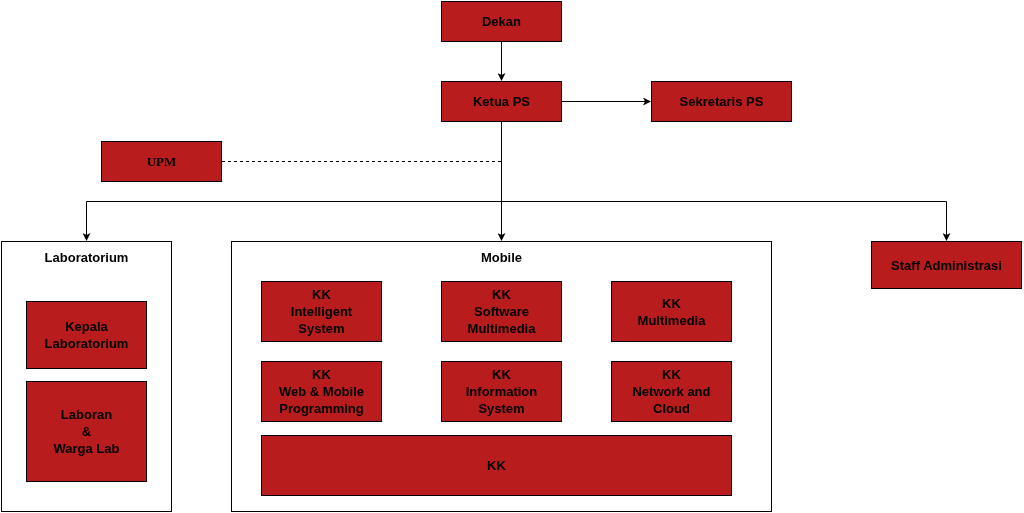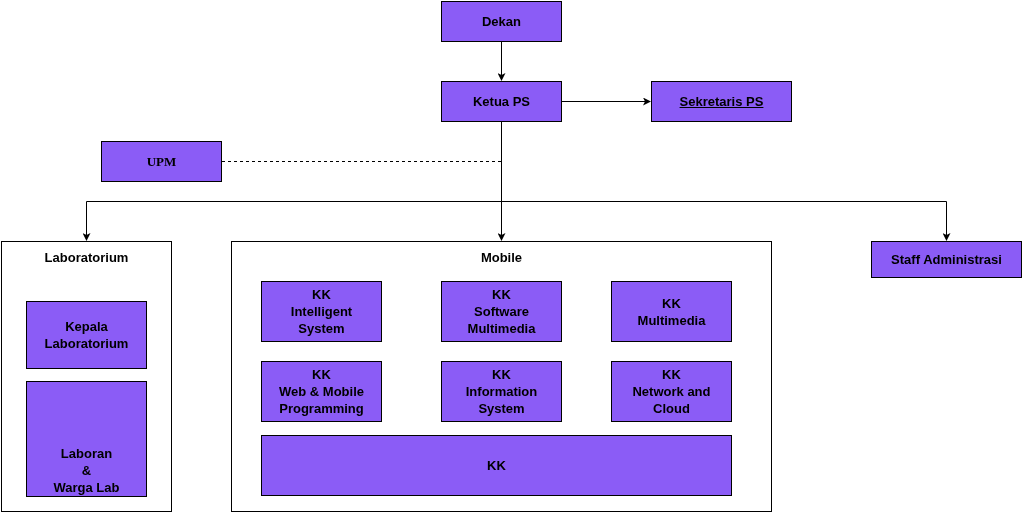--- a/index.html
+++ b/index.html
@@ -1,18 +1,18 @@
 <!DOCTYPE html>
 <html><head>
 <meta charset="utf-8">
 <style>
   html, body { margin: 0; padding: 0; background: #ffffff; }
   body { width: 1024px; height: 513px; position: relative; overflow: hidden;
          font-family: "Liberation Sans", sans-serif; color: #000; }
-  .box { position: absolute; box-sizing: border-box; border: 1px solid #000; background: #8b5cf6;
+  .box { position: absolute; box-sizing: border-box; border: 1px solid #000; background: #b91c1c;
          display: flex; align-items: center; justify-content: center; text-align: center;
          font-weight: bold; font-size: 13px; line-height: 17px; }
   .box .lines { display: flex; flex-direction: column; align-items: center; }
   .container { position: absolute; box-sizing: border-box; border: 1px solid #000; background: #fff; }
   .container-title { position: absolute; left: 0; right: 0; top: 7px; text-align: center;
          font-weight: bold; font-size: 13px; line-height: 17px; }
   svg.edges { position: absolute; left: 0; top: 0; width: 1024px; height: 513px; pointer-events: none; }
 </style>
 </head>
 <body>
@@ -33,42 +33,42 @@
 </svg>
 
 <div class="box" style="left:441px;top:1px;width:121px;height:41px;">
   <span>Dekan</span>
 </div>
 
 <div class="box" style="left:441px;top:81px;width:121px;height:41px;">
   <span>Ketua PS</span>
 </div>
 
-<div class="box" style="left:651px;top:81px;width:141px;height:41px;text-decoration:underline;">
+<div class="box" style="left:651px;top:81px;width:141px;height:41px;">
   <span>Sekretaris PS</span>
 </div>
 
 <div class="box" style="left:101px;top:141px;width:121px;height:41px;font-family:Liberation Serif, serif;">
   <span>UPM</span>
 </div>
 
-<div class="box" style="left:871px;top:241px;width:151px;height:37px;">
+<div class="box" style="left:871px;top:241px;width:151px;height:48px;">
   <span>Staff Administrasi</span>
 </div>
 
 <div class="container" style="left:1px;top:241px;width:171px;height:271px;">
   <div class="container-title">Laboratorium</div>
 </div>
 <div class="box" style="left:26px;top:301px;width:121px;height:68px;">
   <div class="lines">
     <span>Kepala</span>
     <span>Laboratorium</span>
   </div>
 </div>
-<div class="box" style="left:26px;top:381px;width:121px;height:116px;align-items:flex-end;">
+<div class="box" style="left:26px;top:381px;width:121px;height:101px;">
   <div class="lines">
     <span>Laboran</span>
     <span>&amp;</span>
     <span>Warga Lab</span>
   </div>
 </div>
 
 <div class="container" style="left:231px;top:241px;width:541px;height:271px;">
   <div class="container-title">Mobile</div>
 </div>

